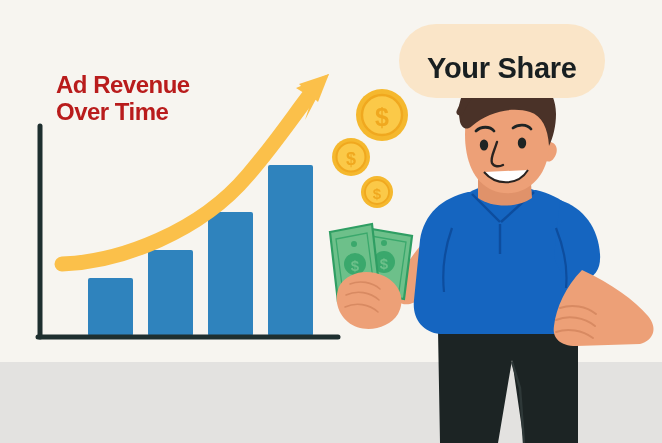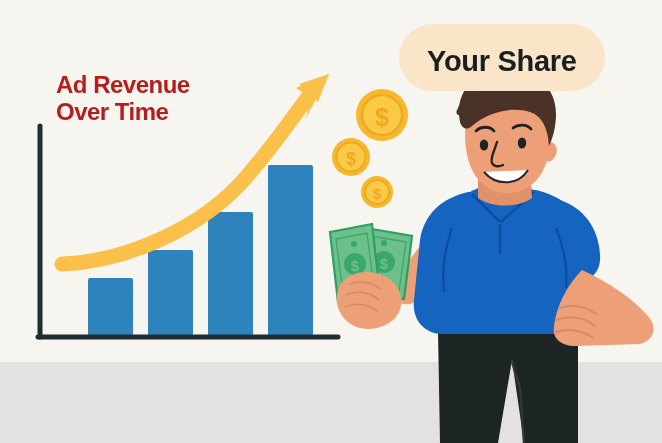--- a/index.html
+++ b/index.html
@@ -21,21 +21,21 @@
     color:#b91c1c;
     font-size:24px;font-weight:bold;line-height:1.12;
     letter-spacing:-0.5px;
     white-space:pre-line;
     margin-top:36px;
   }
 
   
   #badge{
     position:absolute;left:399px;top:24px;
-    padding:23px 28px 15px 28px;
+    padding:30px 28px 15px 28px;
     background:#fae5c8;
     border-radius:40px;
     color:#181f21;
     font-size:29px;font-weight:bold;
     letter-spacing:-0.3px;
     line-height:1;
     text-align:right;
   }
 </style>
 </head>

